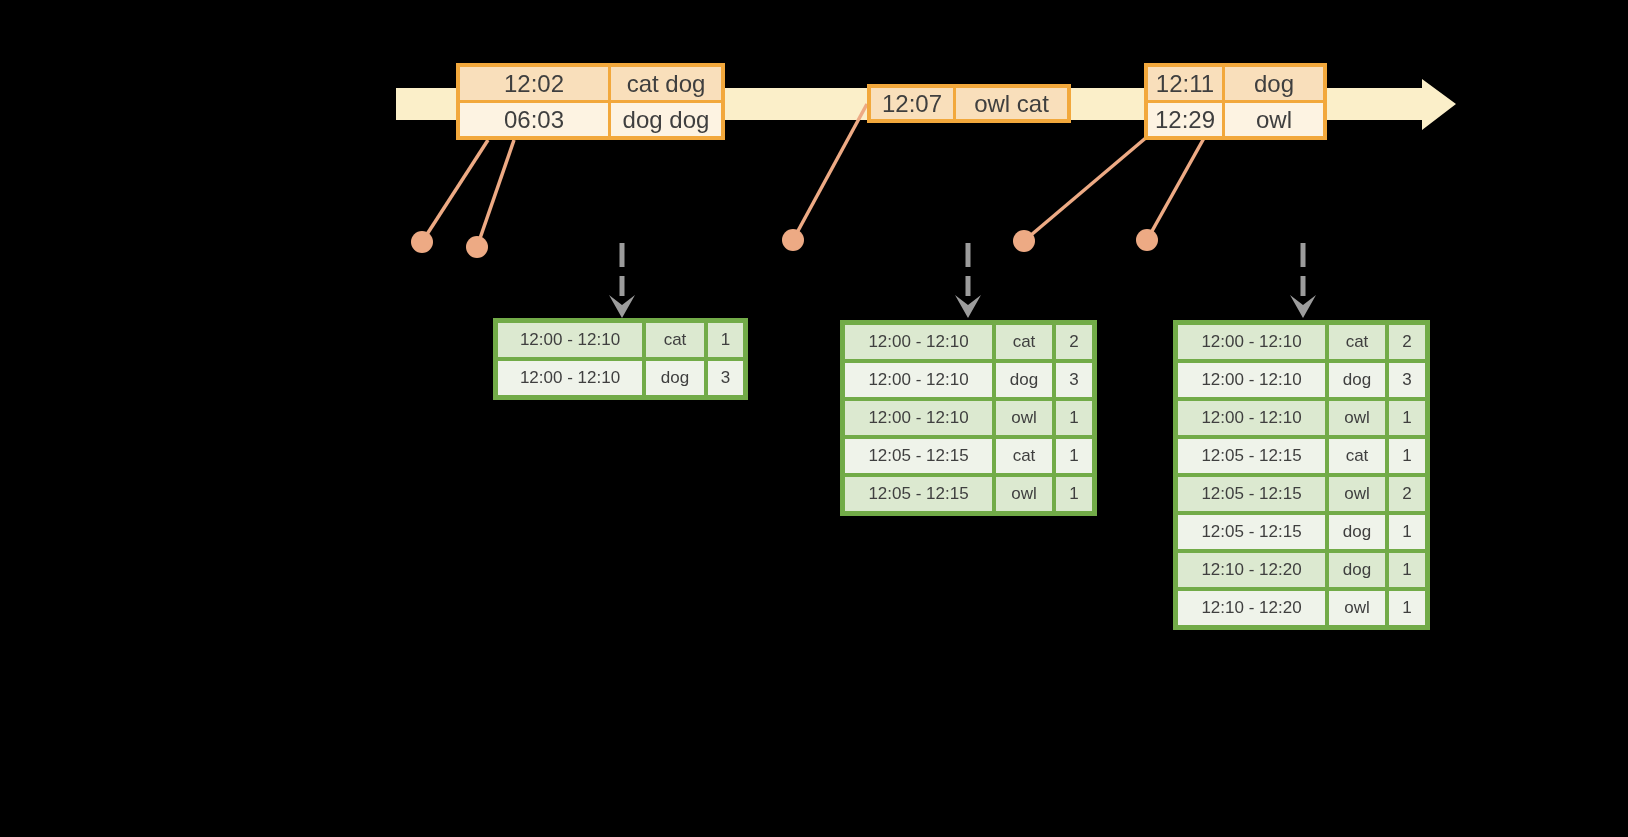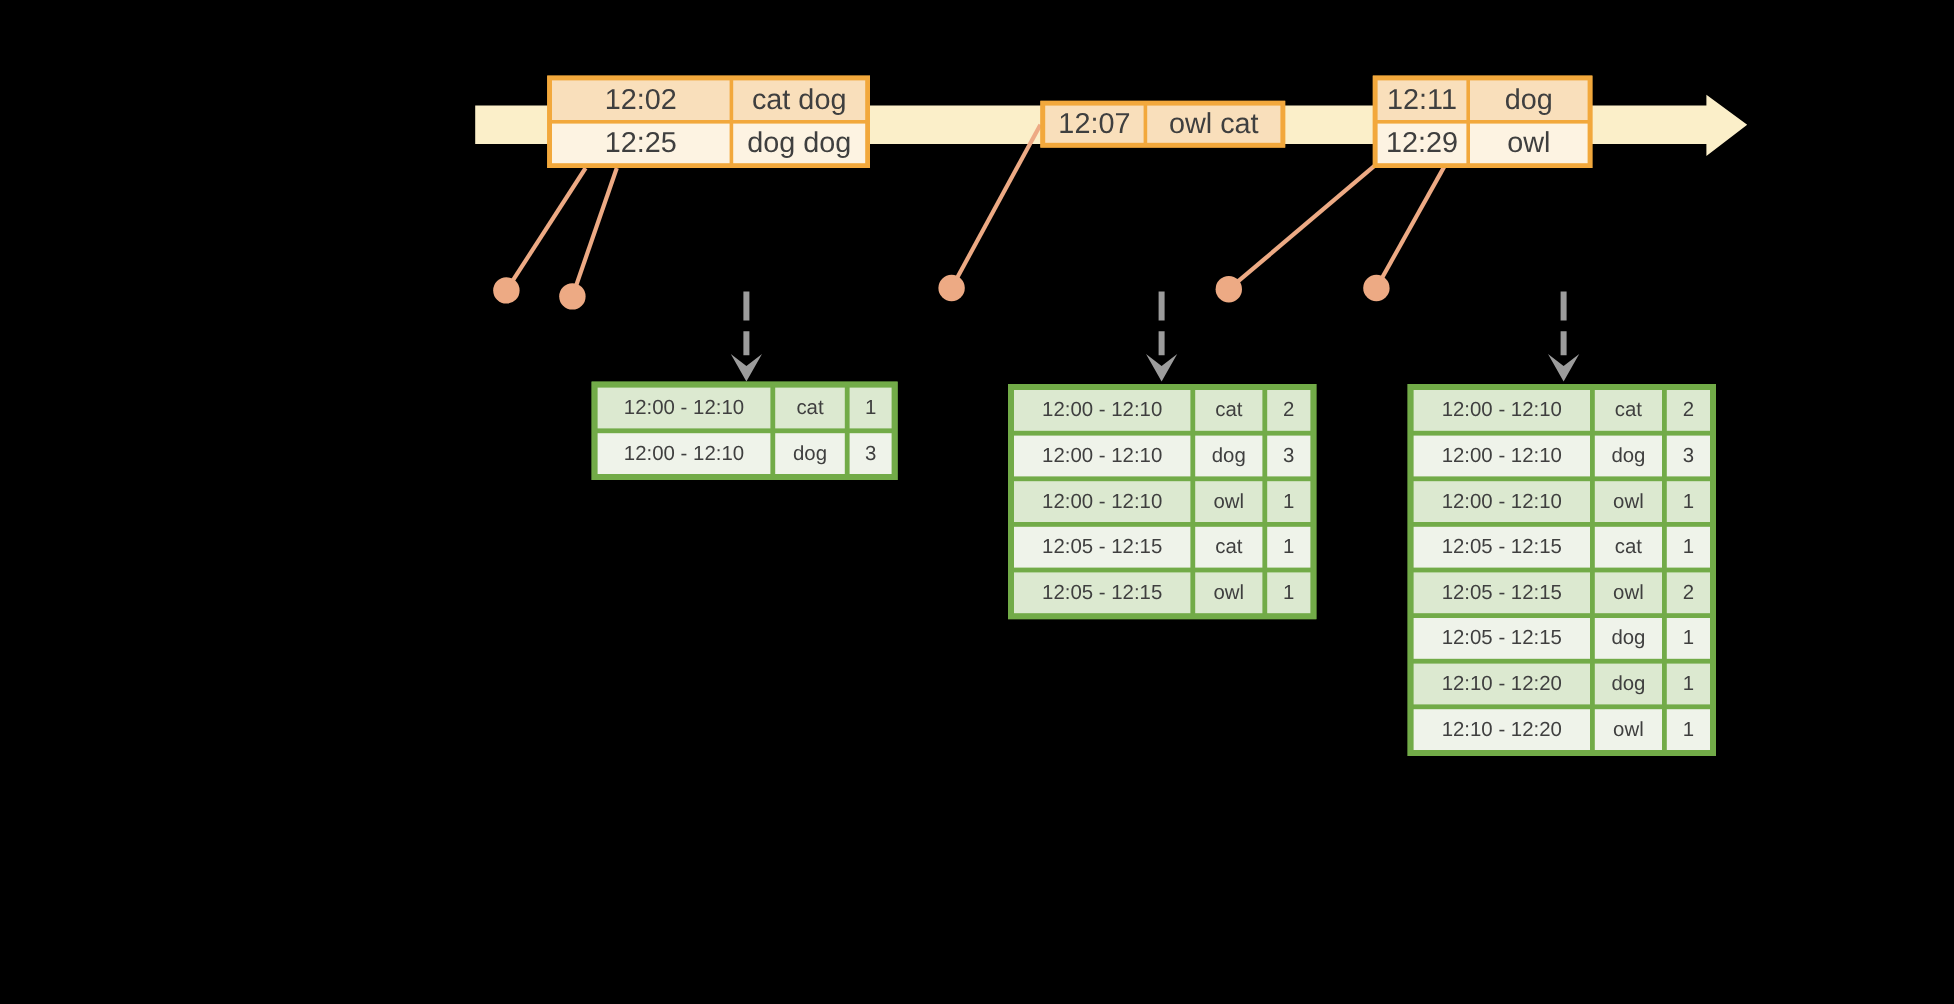--- a/index.html
+++ b/index.html
@@ -92,21 +92,21 @@
     <line class="dash" x1="1303" y1="243" x2="1303" y2="296"></line>
     <polygon class="chev" points="1290,295 1303,318 1316,295 1303,305"></polygon>
   </svg>
 
   <div class="etable" id="et1">
     <div class="trow">
       <div class="ecell dark">12:02</div>
       <div class="ecell dark">cat dog</div>
     </div>
     <div class="trow">
-      <div class="ecell light">12:25</div>
+      <div class="ecell light">06:03</div>
       <div class="ecell light">dog dog</div>
     </div>
   </div>
 
   <div class="etable" id="et2">
     <div class="trow">
       <div class="ecell dark">12:07</div>
       <div class="ecell dark">owl cat</div>
     </div>
   </div>

